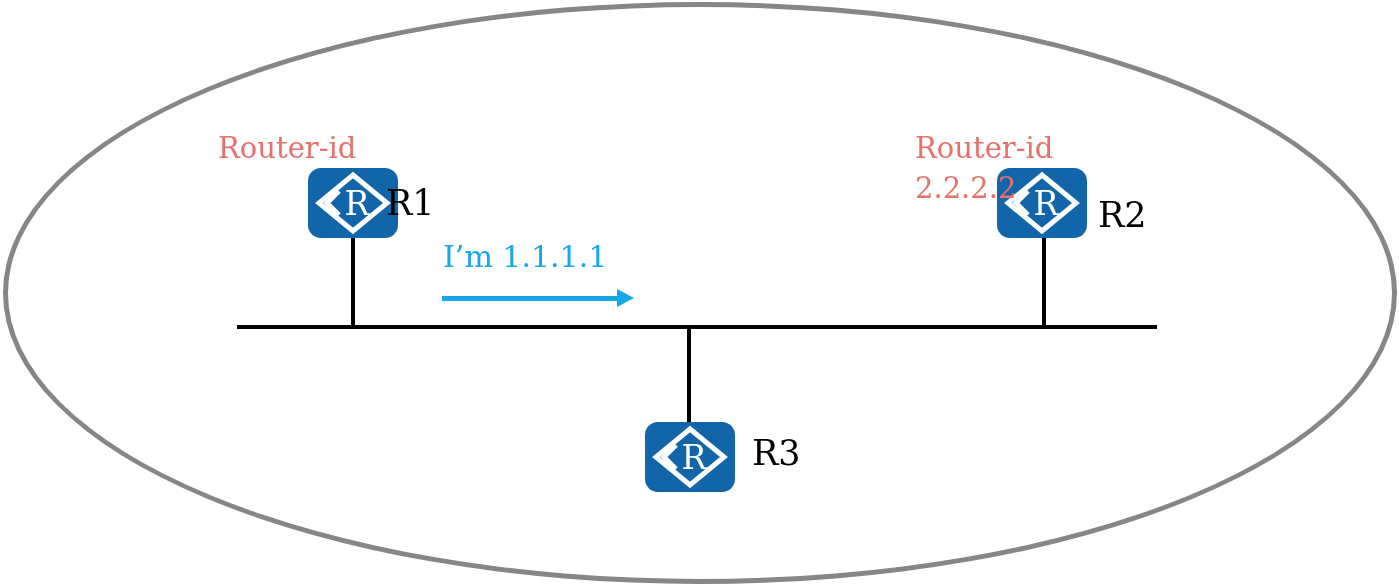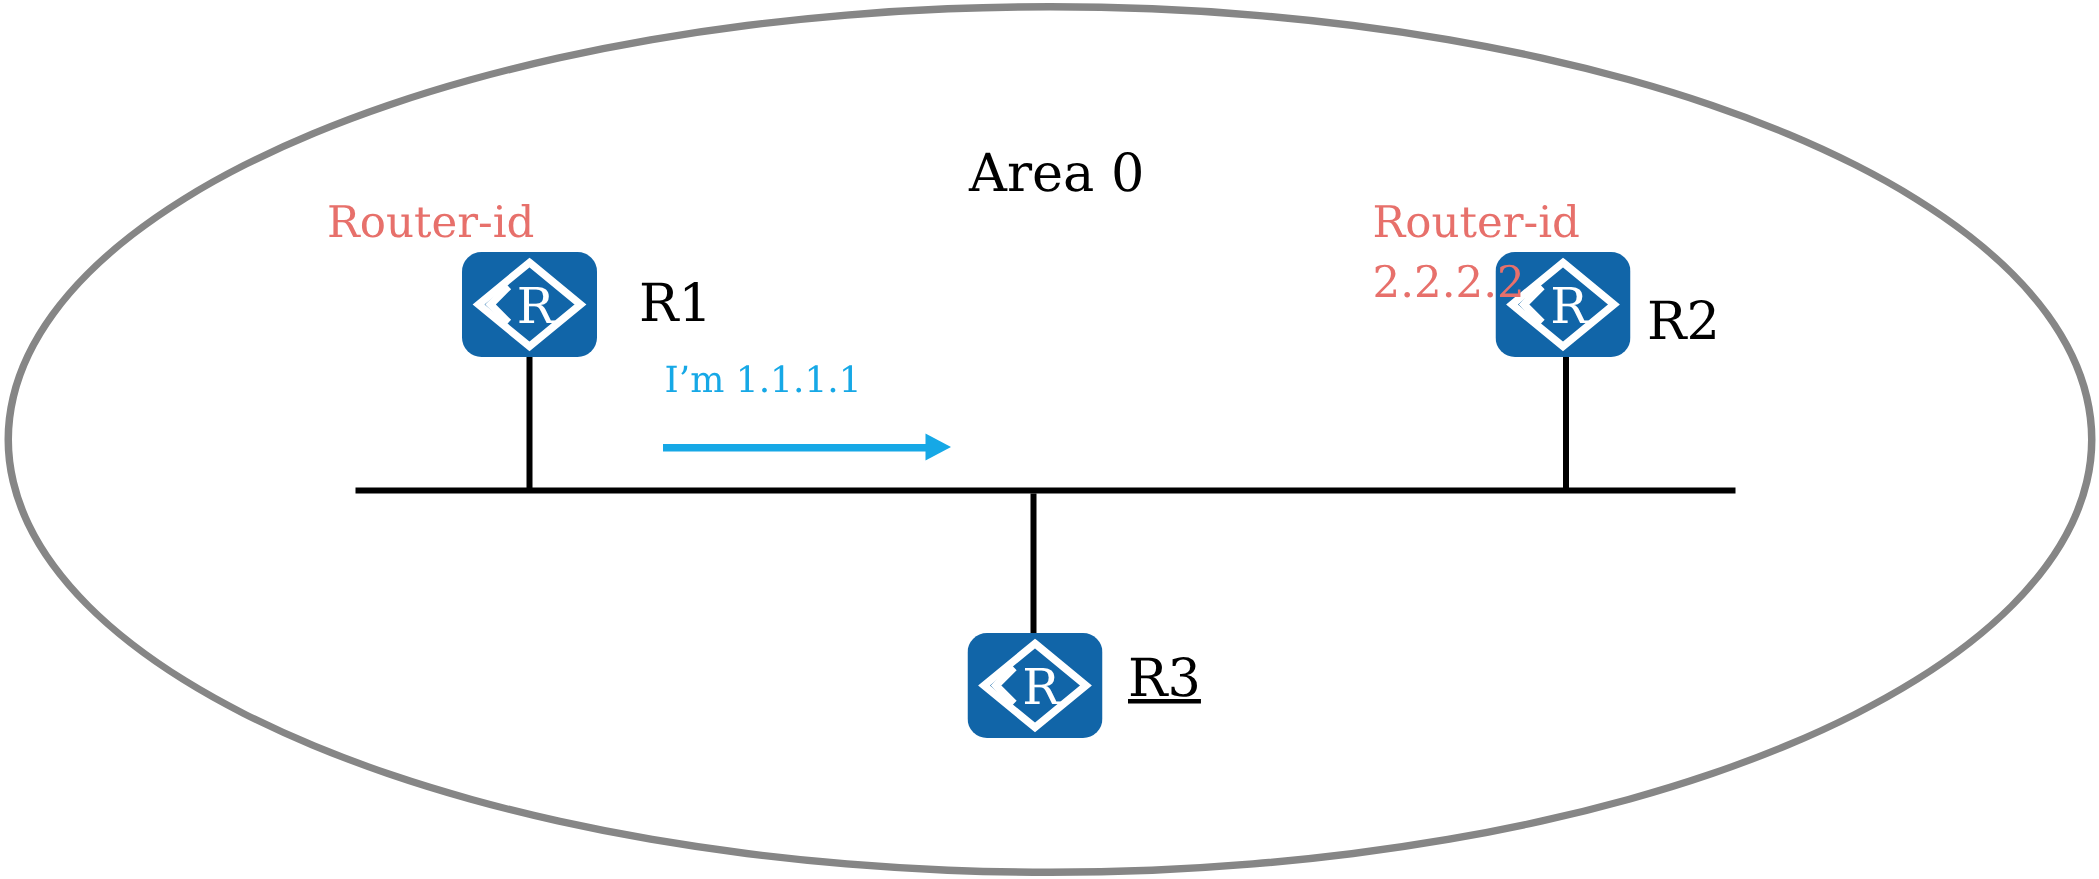--- a/index.html
+++ b/index.html
@@ -34,39 +34,39 @@
     top: 96px;
     font-size: 35px;
     color: #000000;
     white-space: nowrap;
   }
   .router-name {
     font-size: 35px;
     color: #000000;
     white-space: nowrap;
   }
-  .rn-r1 { left: 426px; top: 183px; }
+  .rn-r1 { left: 386px; top: 183px; }
   .rn-r2 { left: 1098px; top: 195px; }
-  .rn-r3 { left: 752px; top: 433px; text-decoration: underline; }
+  .rn-r3 { left: 752px; top: 433px; }
 
   .router-id-label {
     font-size: 29px;
     line-height: 40px;
     color: #E7706B;
     white-space: nowrap;
     margin-top: 40px;
   }
   .rid-r1 { left: 218px; top: 88px; }
   .rid-r2 { left: 915px; top: 88px; }
   .rid-r3 { left: 577px; top: 514px; }
 
   .hello-message {
     left: 443px;
     top: 239px;
-    font-size: 24px;
+    font-size: 30px;
     color: #16A8E6;
     white-space: nowrap;
   }
 
   
   .net-line { background: #000000; }
   .bus-line   { left: 237px;  top: 325px; width: 920px; height: 4px; }
   .drop-r1    { left: 351px;  top: 237px; width: 4px;   height: 89px; }
   .drop-r2    { left: 1042px; top: 237px; width: 4px;   height: 89px; }
   .drop-r3    { left: 687px;  top: 329px; width: 4px;   height: 93px; }
@@ -94,21 +94,20 @@
   .icon-r1 { left: 308px; top: 168px; }
   .icon-r2 { left: 997px; top: 168px; }
   .icon-r3 { left: 645px; top: 422px; }
 </style>
 </head>
 <body>
 
 <div class="canvas">
 
   <div class="abs area-ellipse"></div>
-  <div class="abs area-label">Area 0</div>
 
   <div class="abs net-line bus-line"></div>
   <div class="abs net-line drop-r1"></div>
   <div class="abs net-line drop-r2"></div>
   <div class="abs net-line drop-r3"></div>
 
   <div class="abs hello-message">I’m 1.1.1.1</div>
   <div class="abs arrow-shaft"></div>
   <div class="abs arrow-head"></div>
 

